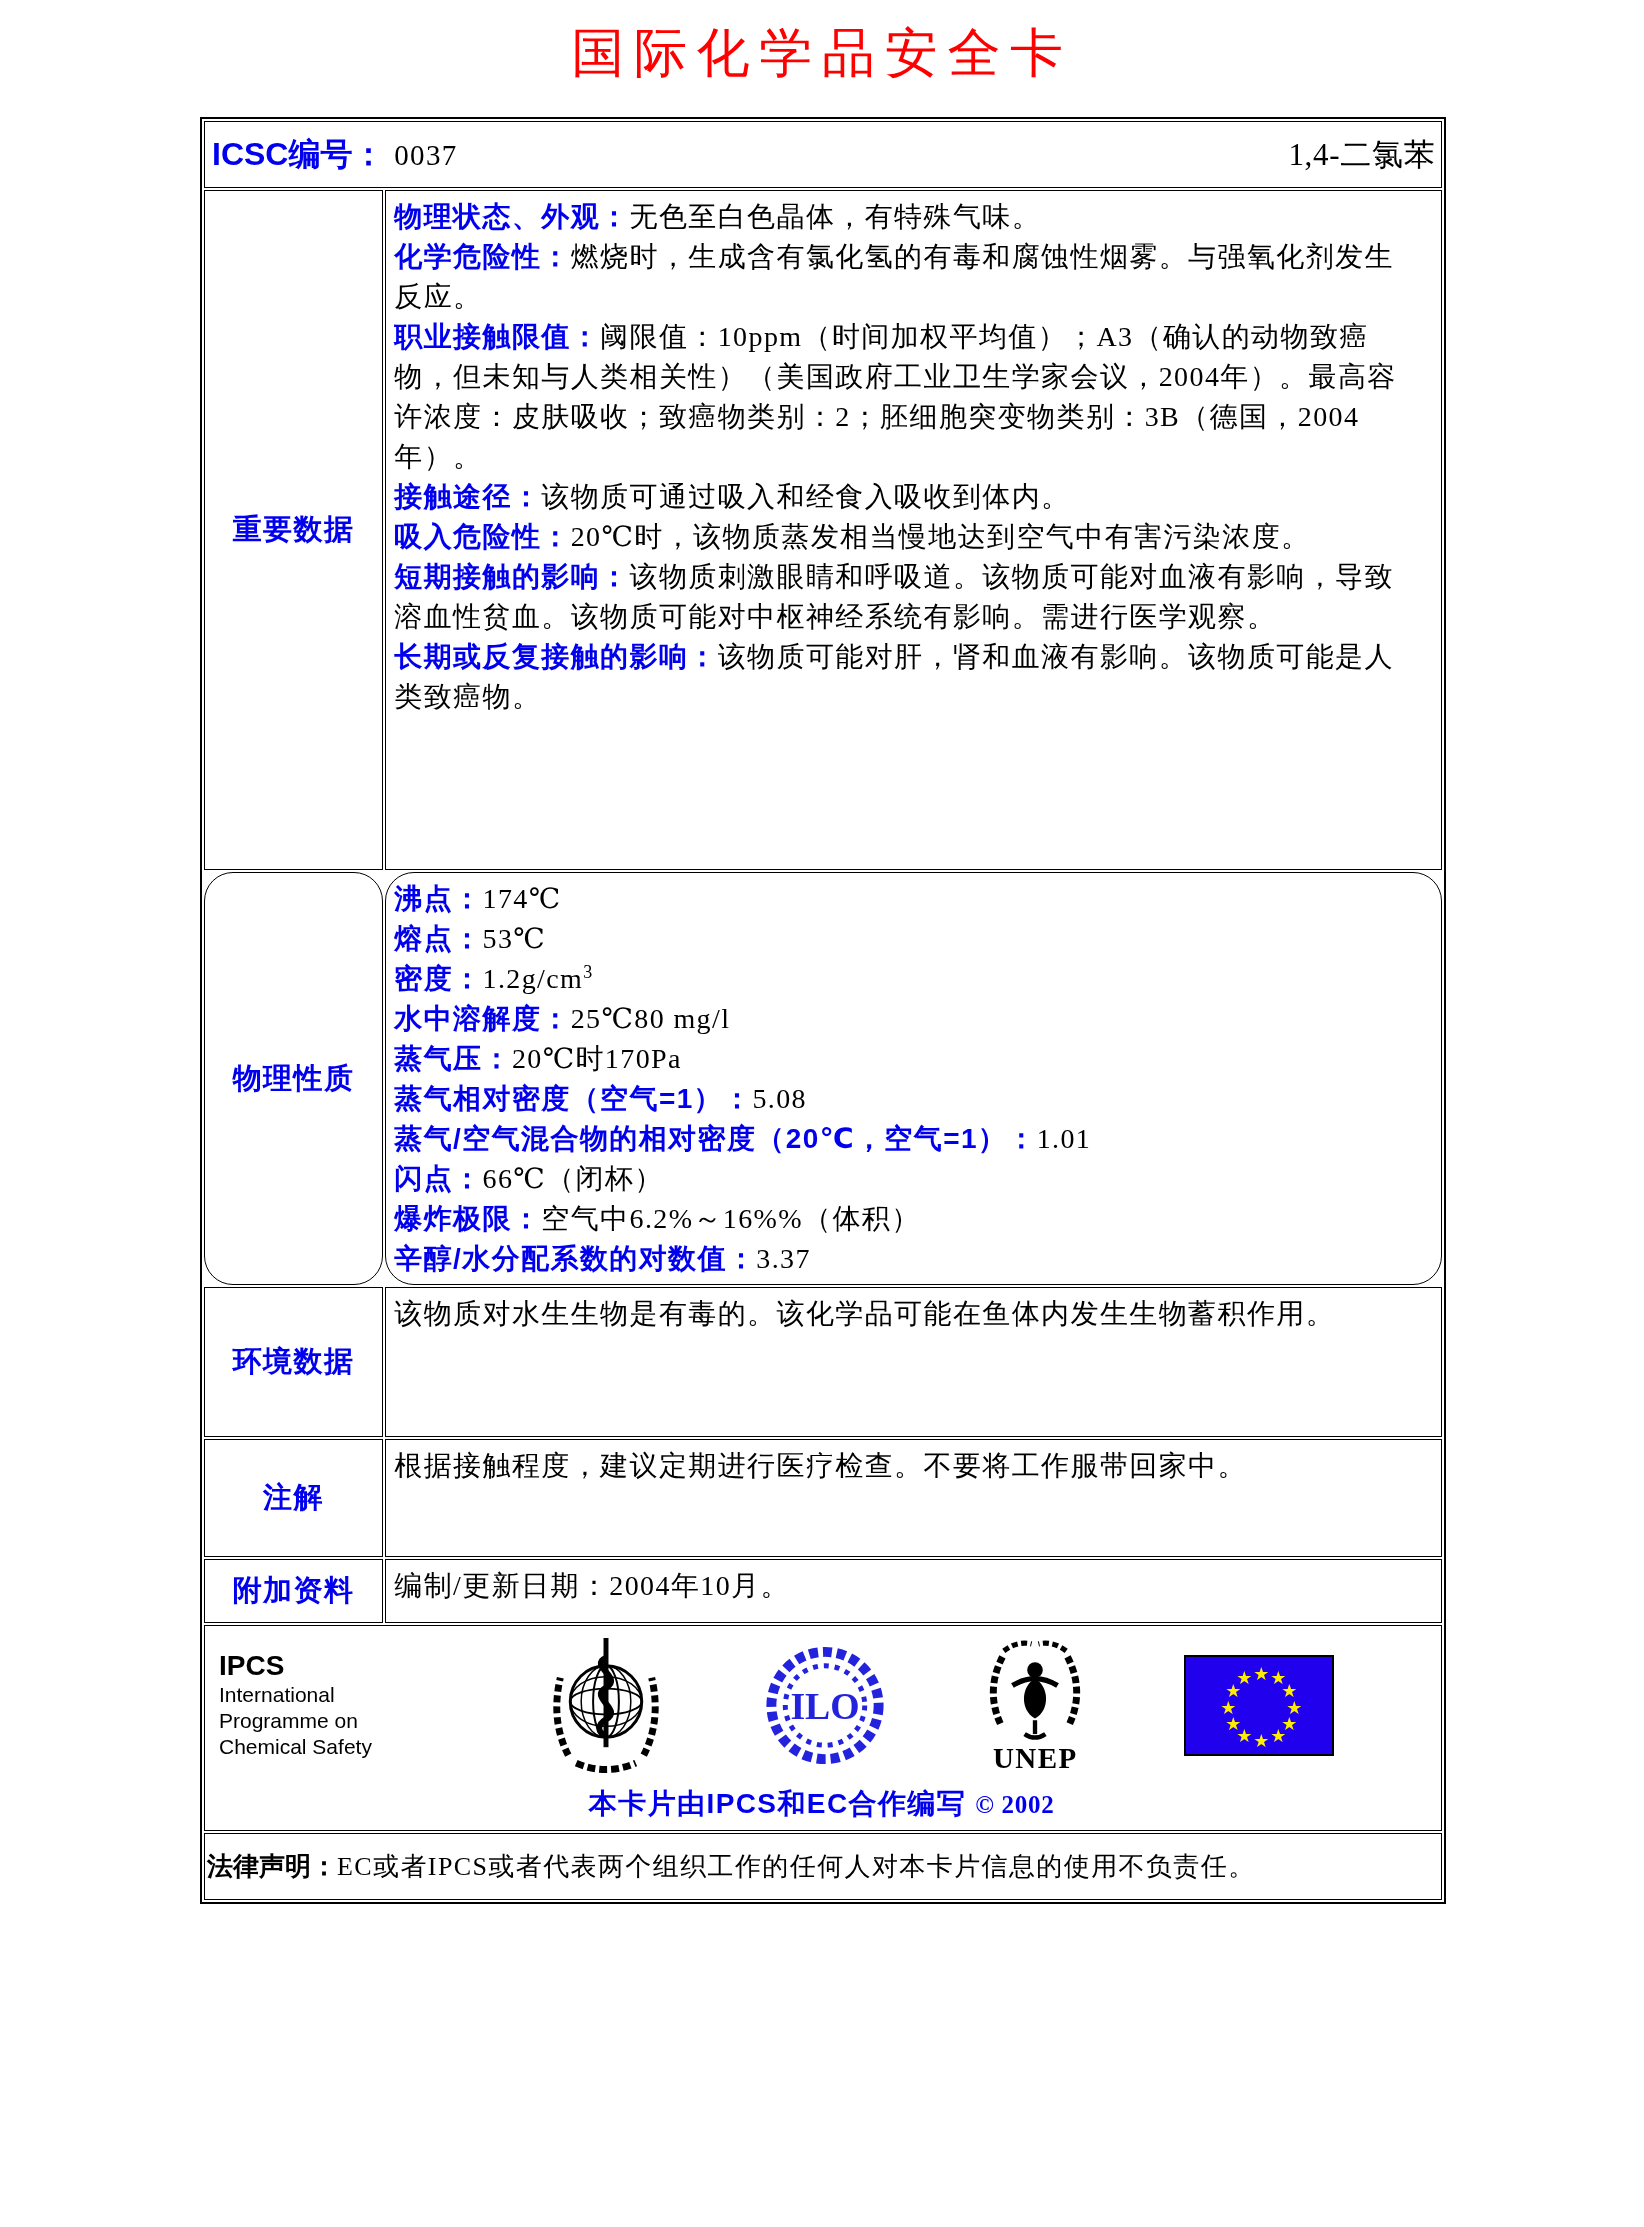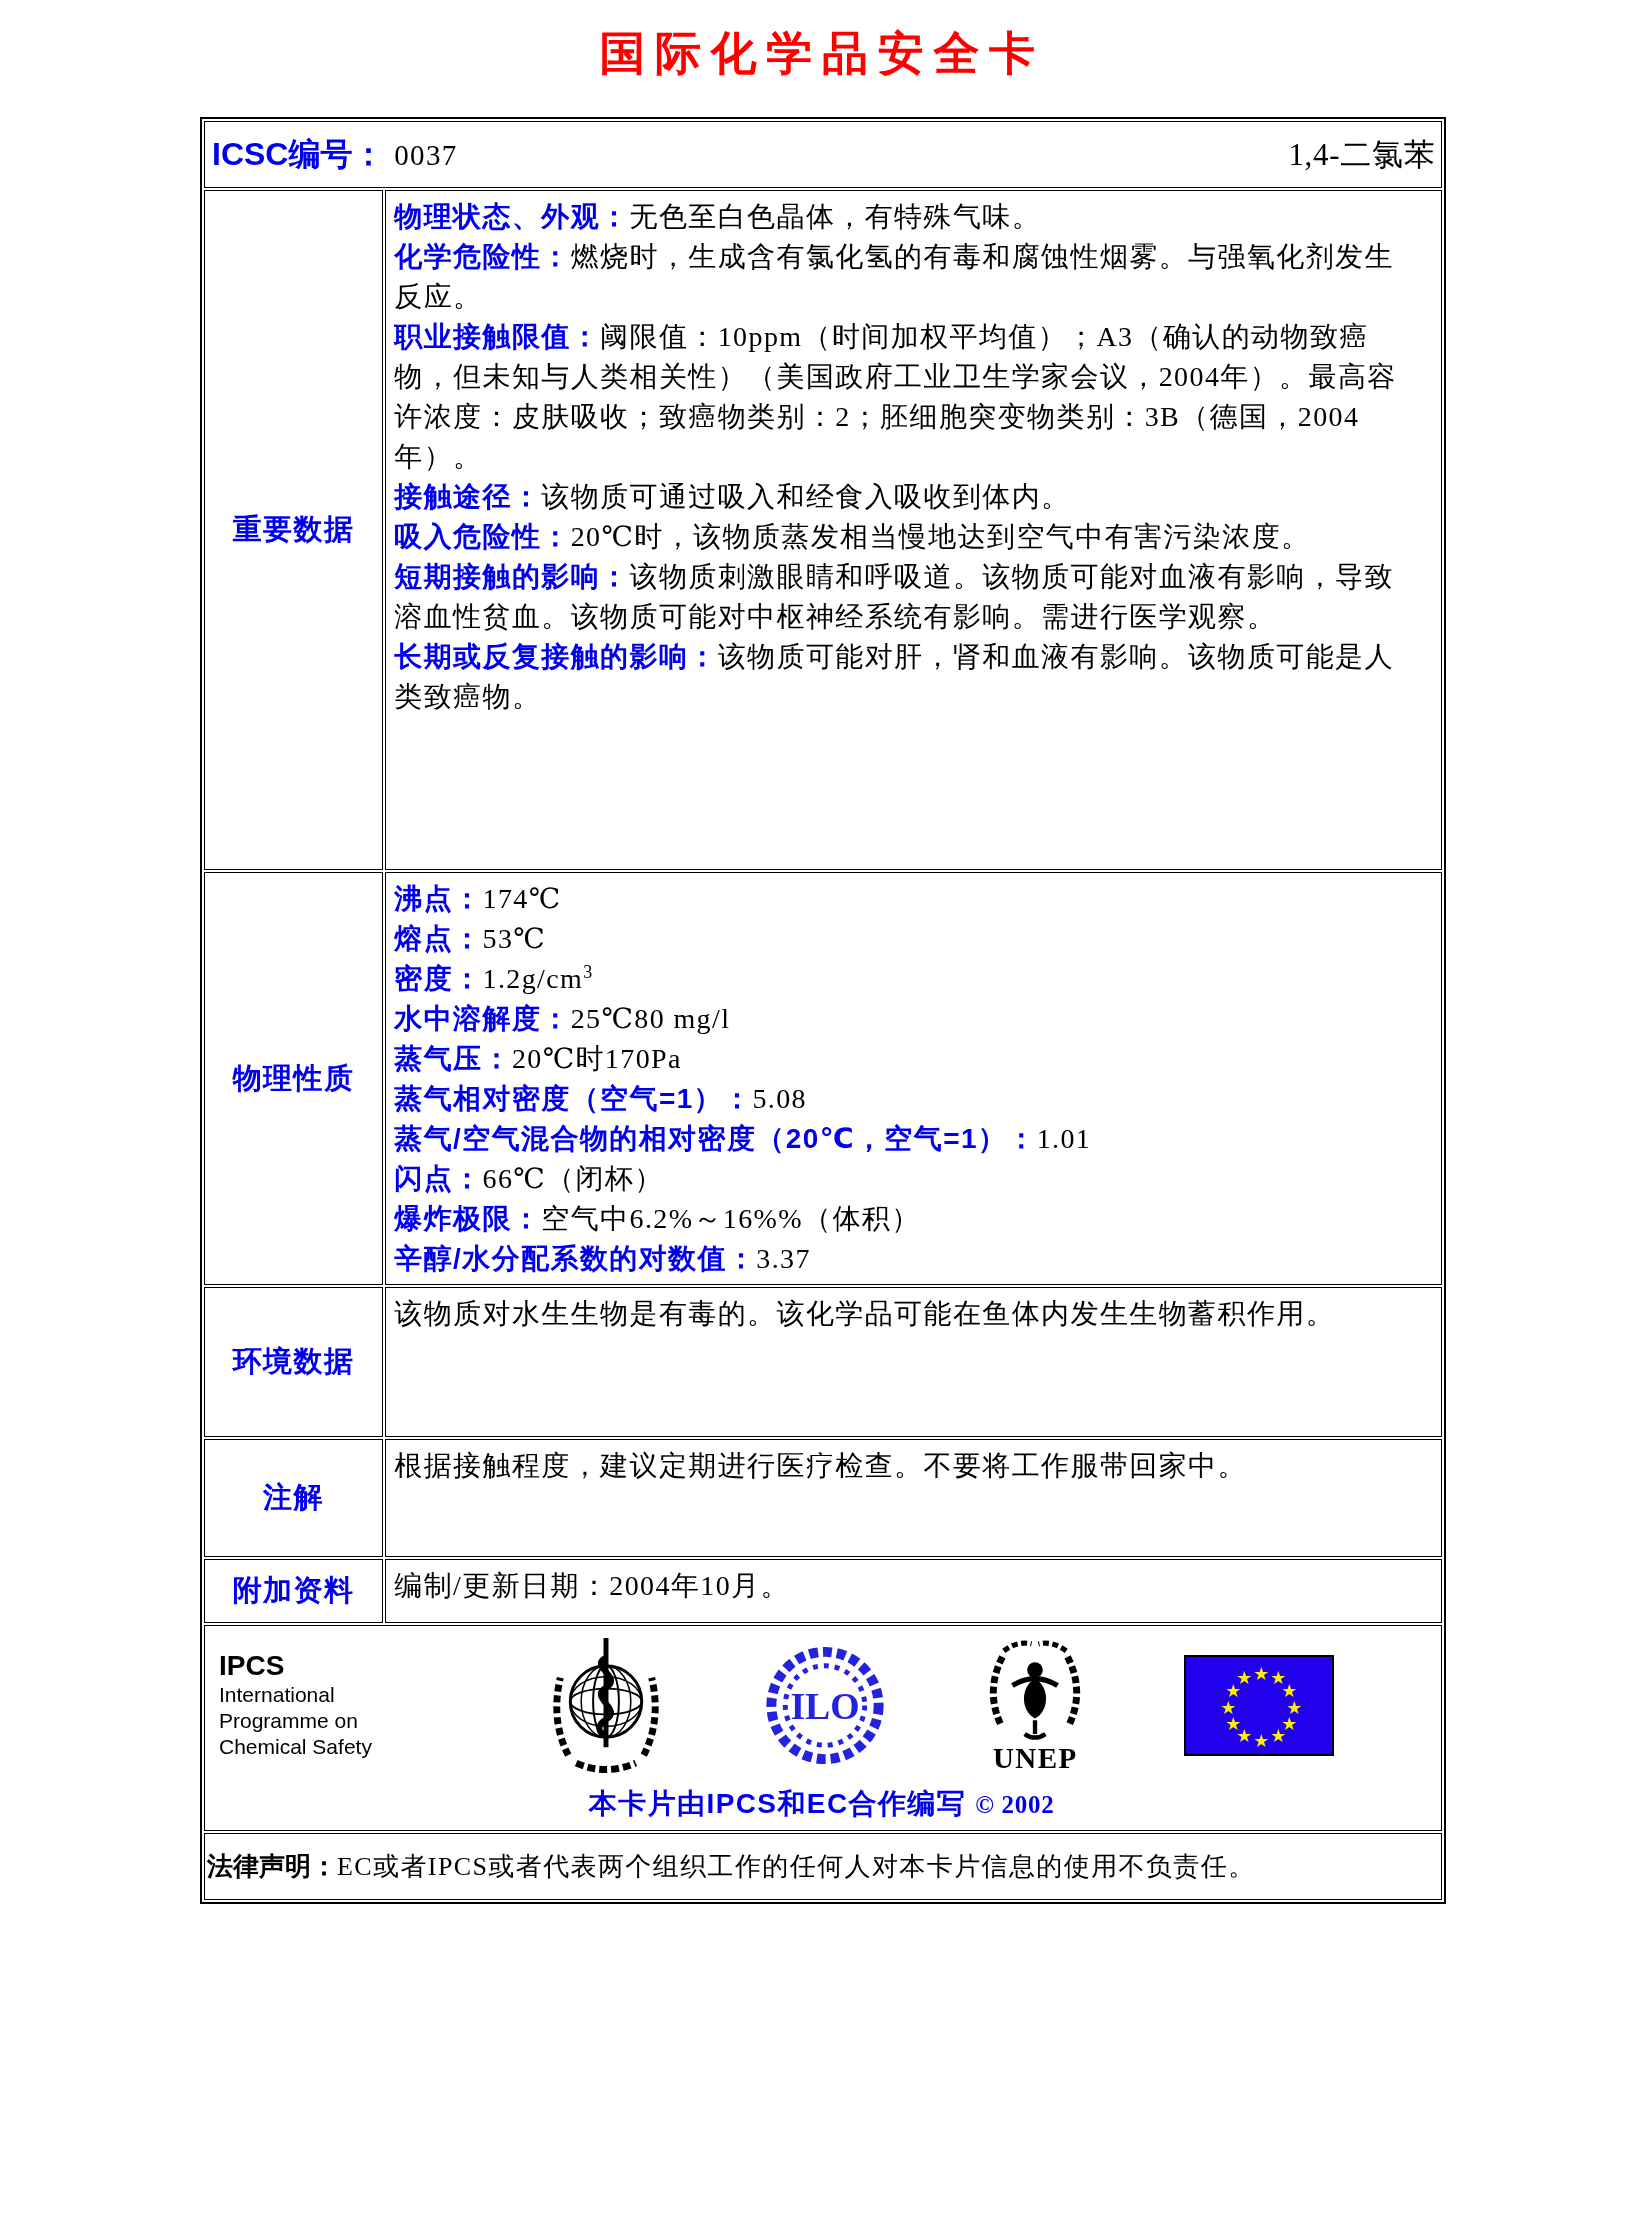--- a/index.html
+++ b/index.html
@@ -15,22 +15,22 @@
     width:1644px;height:2227px;background:#ffffff;
     font-family:"Liberation Serif","DejaVu Serif",serif;
     color:#000;
   }
   .page{width:1644px;height:2227px;position:relative;background:#fff;}
 
   .page-title{
     padding-top:25px;
     text-align:center;
     font-family:"DejaVu Serif","Liberation Serif",serif;
-    font-weight:bold;
-    font-size:46px;
+    font-weight:normal;
+    font-size:53px;
     line-height:56px;
     letter-spacing:9.7px;
     color:var(--red);
   }
 
   table.card{
     margin:36px 0 0 200px;
     width:1246px;
     table-layout:fixed;
     border:2.1px solid #000;
@@ -65,21 +65,21 @@
   td.content-cell{padding:5.6px 25px 5.6px 8.3px;}
   .entry{margin:0;font-size:28px;line-height:40px;letter-spacing:1.4px;overflow-wrap:break-word;}
   .entry-label{
     font-family:"Liberation Sans","DejaVu Sans",sans-serif;
     font-weight:bold;color:var(--blue);
   }
   .entry-text{color:#000;}
   .sup{vertical-align:super;font-size:18px;line-height:0;}
 
   td.row-important{height:680px;}
-  td.row-physical{height:337px;}
+  td.row-physical{height:337px;border-radius:29px;}
   td.row-environmental{height:150px;}
   td.row-notes{height:118px;}
   td.row-additional{height:51px;}
 
   
   td.logos-cell{height:178px;padding:9.7px 16.7px 7px 14px;vertical-align:middle;}
   .logos-flex{display:flex;align-items:center;justify-content:space-between;padding-right:90px;}
   .ipcs-block{width:229px;flex:0 0 auto;}
   .ipcs-abbr{
     font-family:"Liberation Sans","DejaVu Sans",sans-serif;

